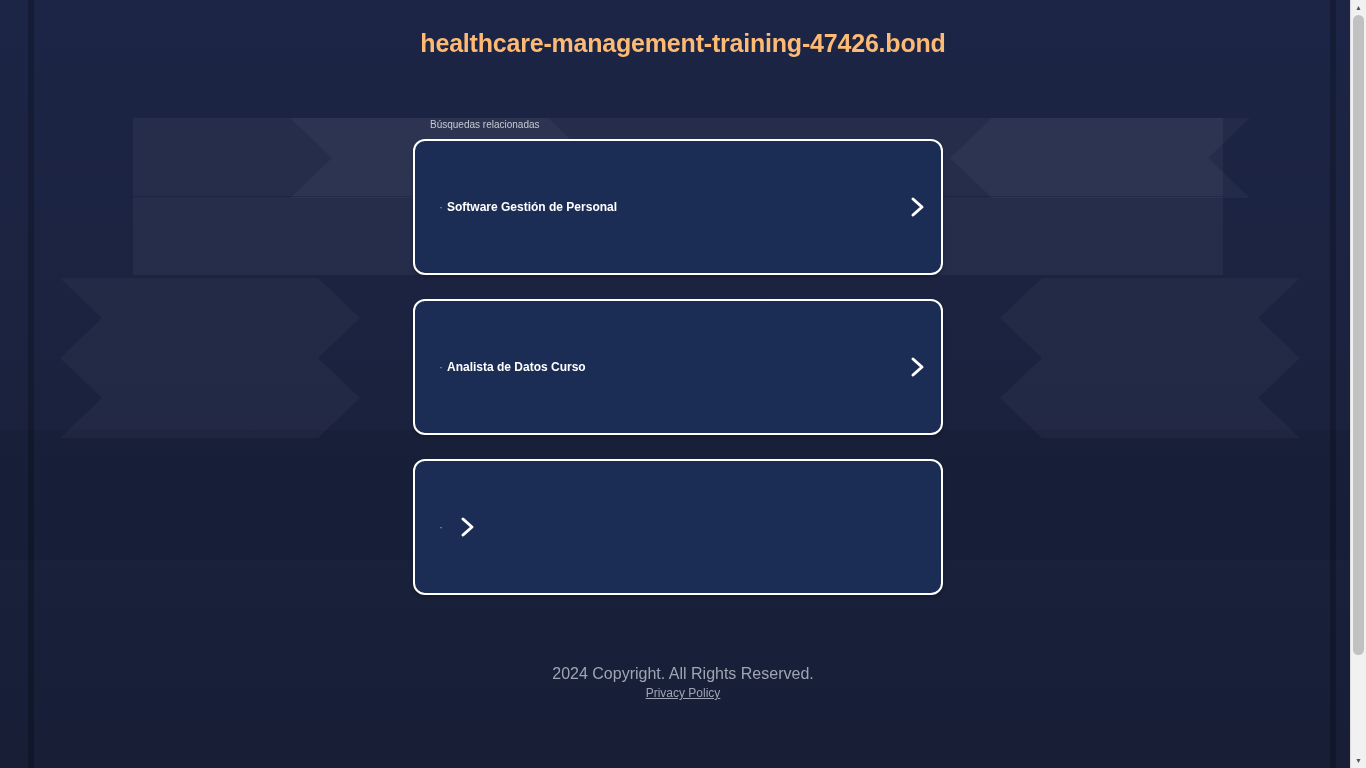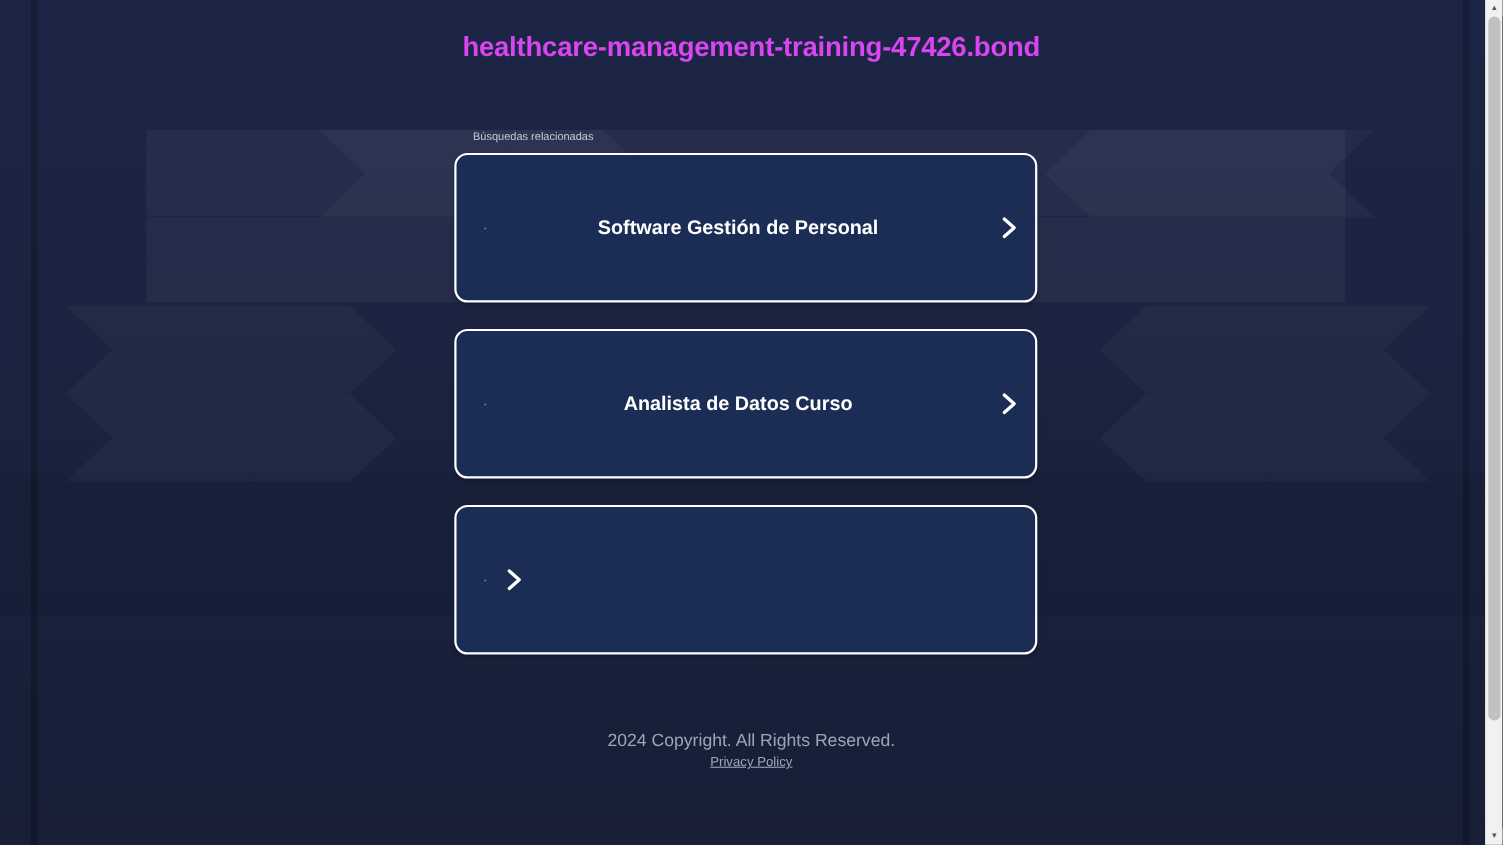--- a/index.html
+++ b/index.html
@@ -54,21 +54,21 @@
     height: 768px;
     box-sizing: border-box;
   }
 
   .domain-title {
     position: absolute;
     left: 0;
     right: 0;
     top: 30px;
     text-align: center;
-    color: #d946ef;
+    color: #fdba74;
     font-size: 25px;
     font-weight: bold;
     line-height: 27px;
     letter-spacing: -0.2px;
     padding: 0 400px;
   }
 
   .related-label {
     position: absolute;
     left: 430px;
@@ -104,24 +104,23 @@
     text-align: right;
     color: #9aa3b5;
     font-size: 12px;
     line-height: 1;
     padding-right: 2px;
   }
 
   .card .label {
     flex: 1;
     color: #ffffff;
-    font-size: 18px;
+    font-size: 12px;
     font-weight: bold;
     padding-left: 2px;
-    text-align: center;
   }
 
   .card .chev-ico {
     width: 46px;
     display: flex;
     align-items: center;
     justify-content: center;
     color: #ffffff;
   }
   .card .chev-ico svg { display: block; }

